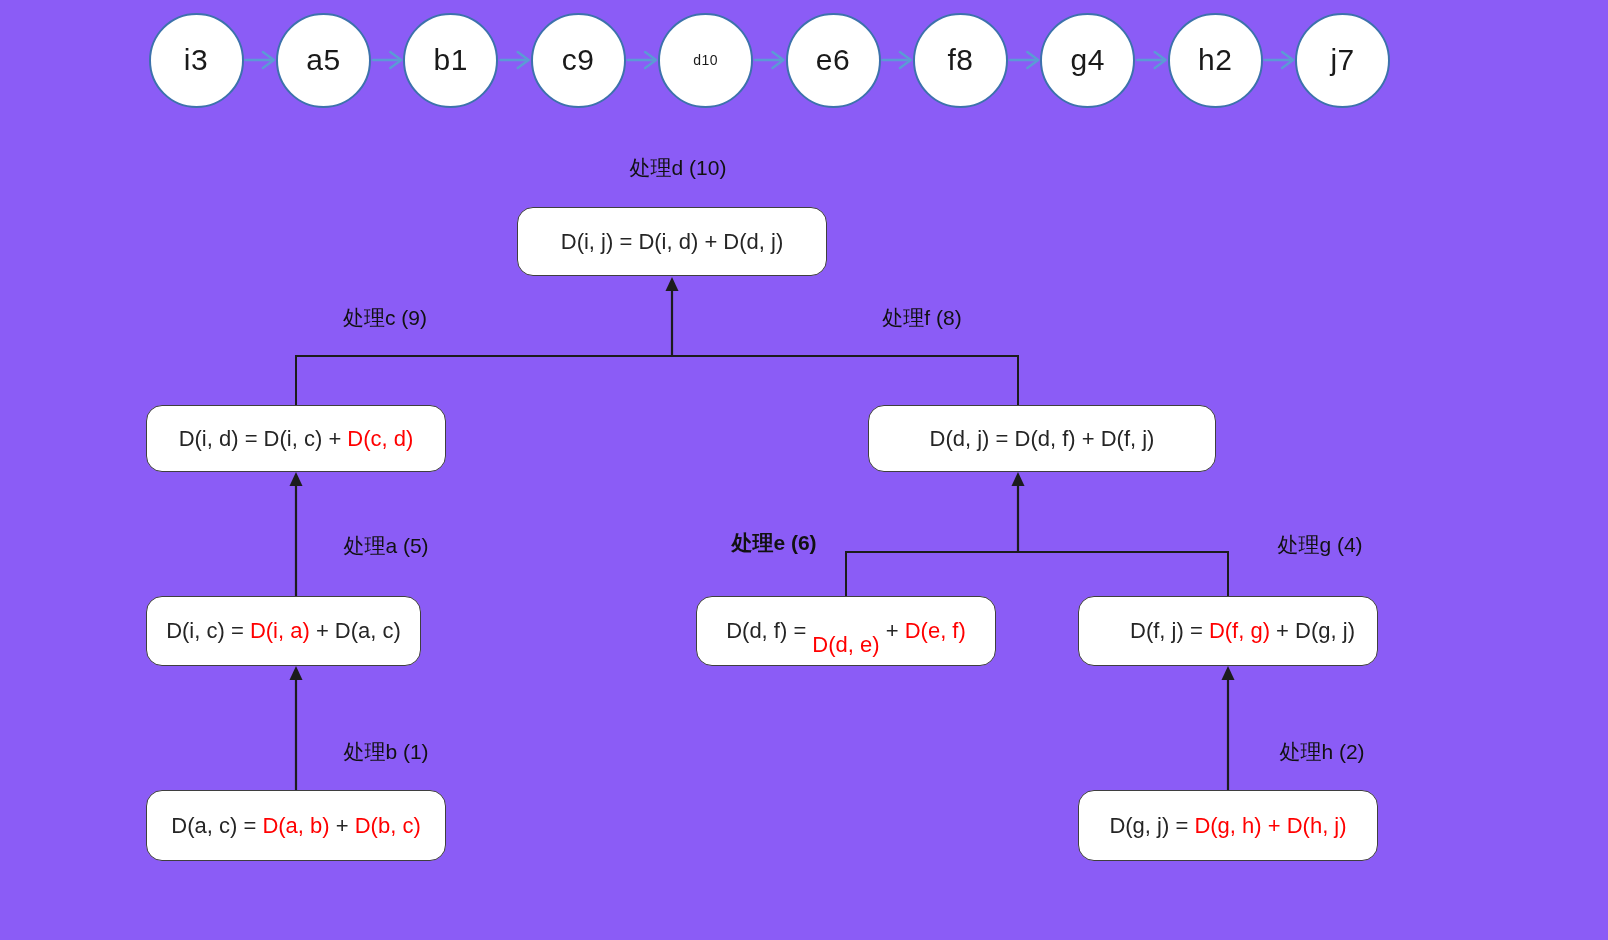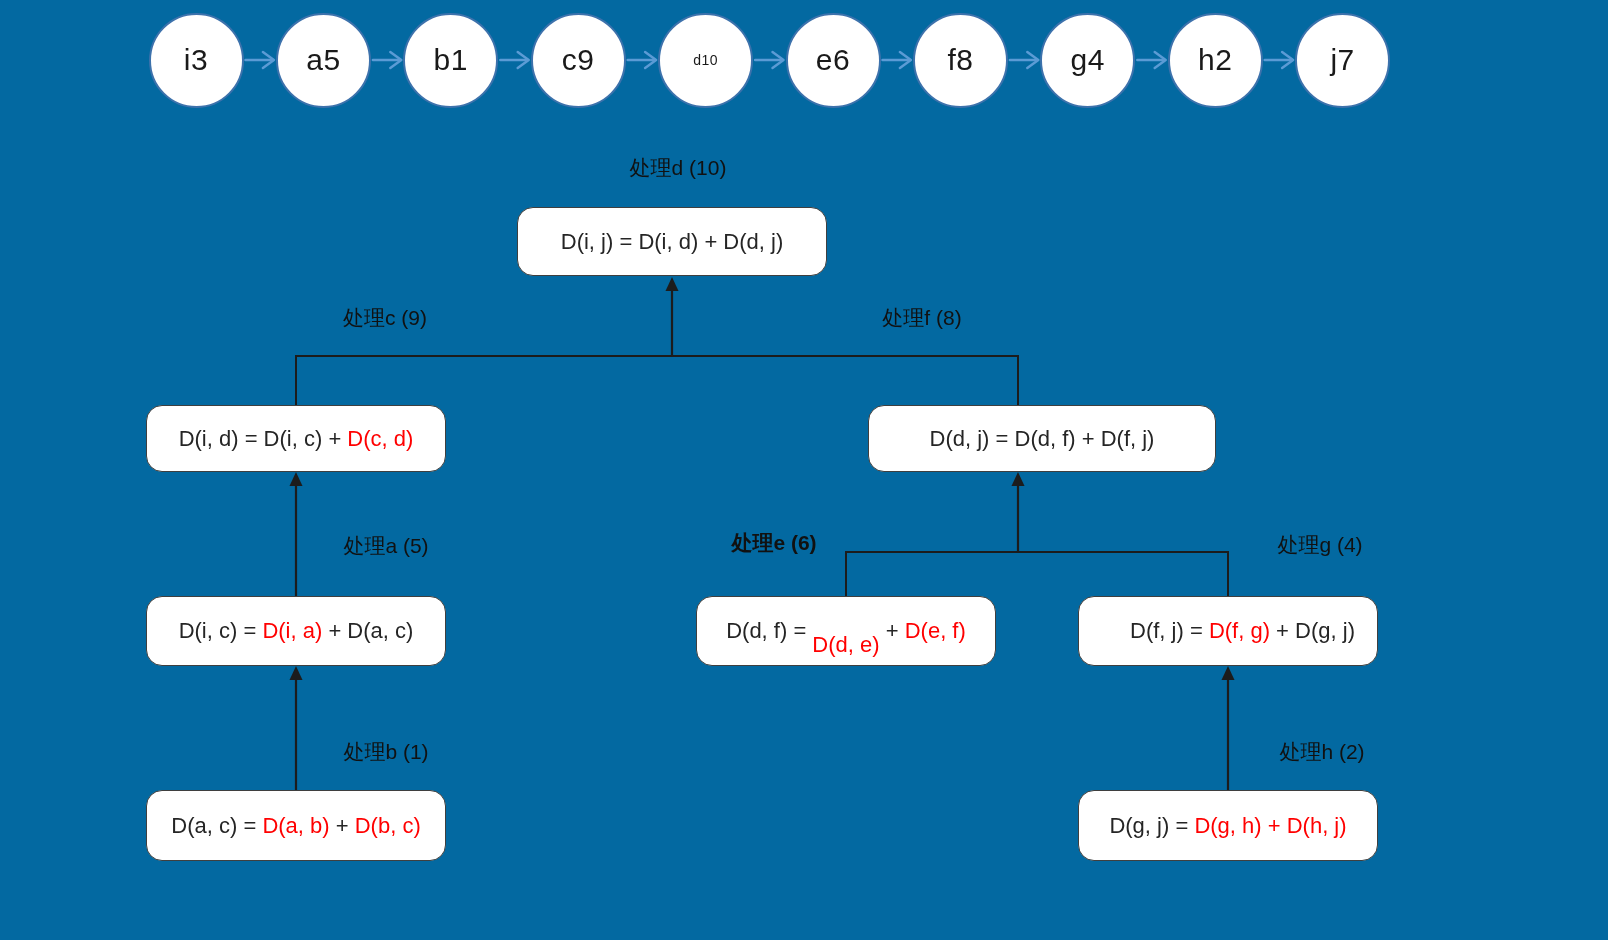--- a/index.html
+++ b/index.html
@@ -1,20 +1,20 @@
 <!DOCTYPE html>
 <html><head>
 <meta charset="utf-8">
 <style>
   html, body { margin: 0; padding: 0; background: #ffffff; }
   .canvas {
     position: relative;
     width: 1608px;
     height: 940px;
-    background: #0369a1;
+    background: #8b5cf6;
     font-family: "Liberation Sans", "DejaVu Sans", sans-serif;
     overflow: hidden;
   }
   .connectors {
     position: absolute;
     left: 0; top: 0;
     width: 1608px; height: 940px;
   }
   .chain-node {
     position: absolute;
@@ -139,21 +139,21 @@
       <div class="formula-box" style="left: 517px; top: 207px; width: 310px; height: 69px; border-color: rgb(63, 63, 63);">
         <span class="formula-part" style="color: rgb(37, 37, 37);">D(i, j) = D(i, d) + D(d, j)</span>
       </div>
       <div class="formula-box" style="left: 146px; top: 405px; width: 300px; height: 67px; border-color: rgb(63, 63, 63);">
         <span class="formula-part" style="color: rgb(37, 37, 37);">D(i, d) = D(i, c) + </span>
         <span class="formula-part" style="color: rgb(255, 0, 0); text-align: center;">D(c, d)</span>
       </div>
       <div class="formula-box" style="left: 868px; top: 405px; width: 348px; height: 67px; border-color: rgb(63, 63, 63);">
         <span class="formula-part" style="color: rgb(37, 37, 37);">D(d, j) = D(d, f) + D(f, j)</span>
       </div>
-      <div class="formula-box" style="left: 146px; top: 596px; width: 300px; height: 70px; border-color: rgb(63, 63, 63);">
+      <div class="formula-box" style="left: 146px; top: 596px; width: 275px; height: 70px; border-color: rgb(63, 63, 63);">
         <span class="formula-part" style="color: rgb(37, 37, 37);">D(i, c) = </span>
         <span class="formula-part" style="color: rgb(255, 0, 0);">D(i, a)</span>
         <span class="formula-part" style="color: rgb(37, 37, 37);"> + D(a, c)</span>
       </div>
       <div class="formula-box" style="left: 696px; top: 596px; width: 300px; height: 70px; border-color: rgb(63, 63, 63);">
         <span class="formula-part" style="color: rgb(37, 37, 37);">D(d, f) = </span>
         <span class="formula-part" style="color: rgb(255, 0, 0); margin-top: 28px;">D(d, e)</span>
         <span class="formula-part" style="color: rgb(37, 37, 37);"> + </span>
         <span class="formula-part" style="color: rgb(255, 0, 0);">D(e, f)</span>
       </div>

